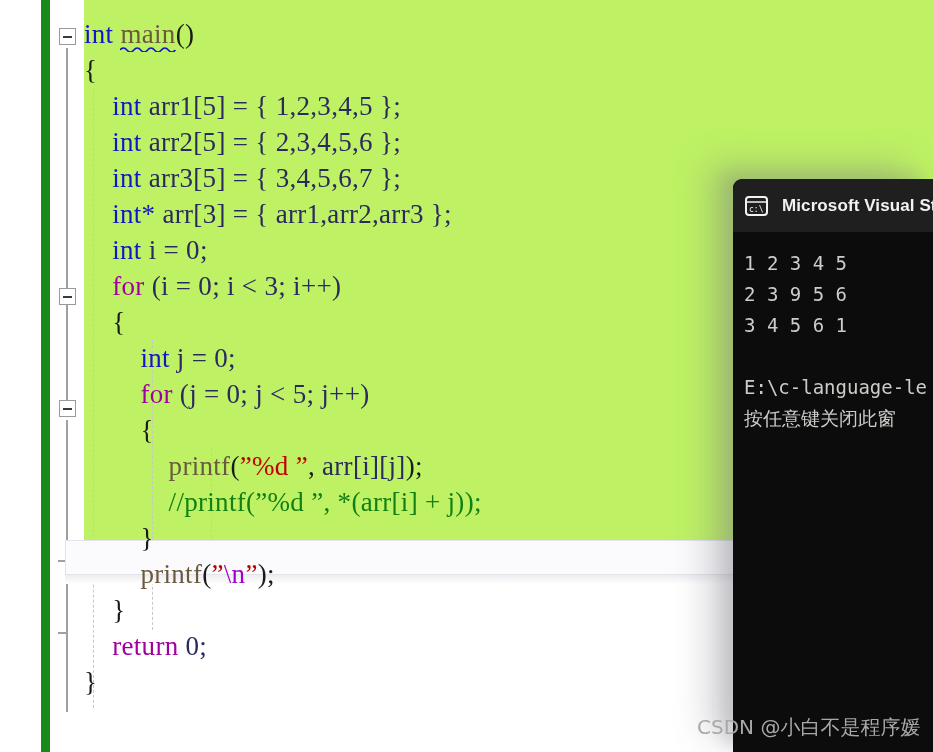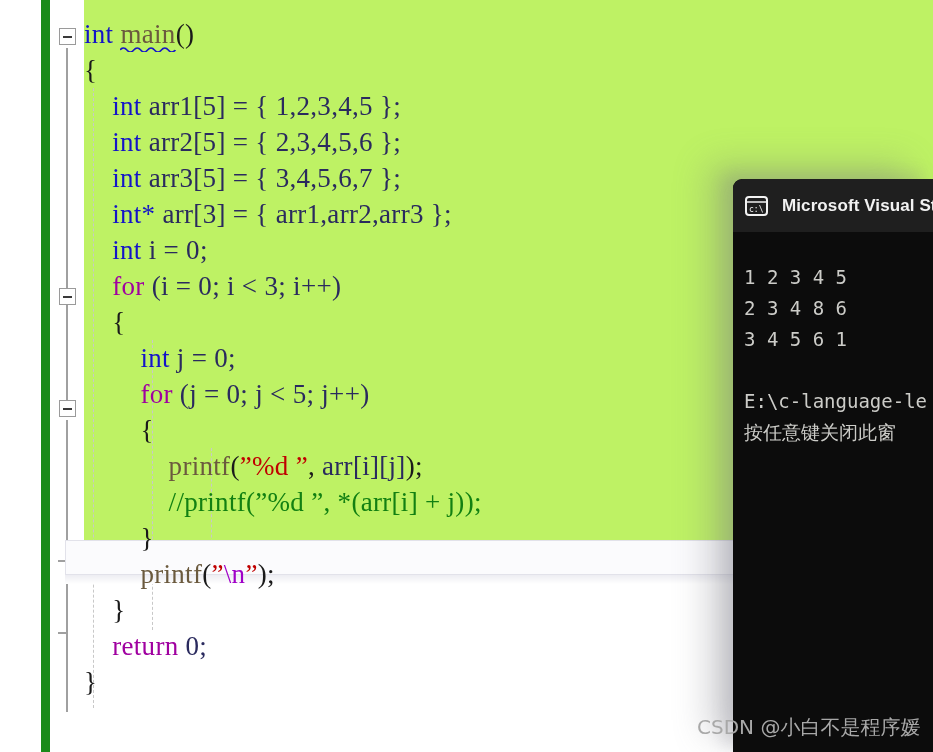--- a/index.html
+++ b/index.html
@@ -122,21 +122,21 @@
     width:25px;height:22px;flex:none;
     position:relative;
   }
   .console-title{
     font-family:"Liberation Sans", sans-serif;
     font-size:17px;font-weight:bold;color:#f2f2f2;
     margin-left:13px;white-space:nowrap;
     letter-spacing:0.1px;
   }
   .console-body{
-    padding:30px 0 0 11px;
+    padding:16px 0 0 11px;
     font-family:"DejaVu Sans Mono", monospace;
     font-size:19px;
     line-height:31px;
     color:#ccccc8;
     white-space:pre;
   }
   .console-body .blank{height:31px;}
 
   
   .watermark{
@@ -187,16 +187,16 @@
   <div class="console-titlebar">
     <span class="console-icon">
       <svg viewBox="0 0 25 22" width="25" height="22">
         <rect x="2" y="2" width="21" height="18" rx="3" ry="3" fill="none" stroke="#f2f2f2" stroke-width="2"></rect>
         <line x1="2" y1="7" x2="23" y2="7" stroke="#f2f2f2" stroke-width="1.6"></line>
         <text x="5" y="17" font-family="DejaVu Sans Mono, monospace" font-size="8" fill="#f2f2f2">c:\</text>
       </svg>
     </span>
     <span class="console-title">Microsoft Visual Stud</span>
   </div>
-  <div class="console-body" id="console-body"><div>1 2 3 4 5</div><div>2 3 4 8 6</div><div>3 4 5 6 1</div><div class="blank">&nbsp;</div><div>E:\c-language-le</div><div>按任意键关闭此窗</div></div>
+  <div class="console-body" id="console-body"><div>1 2 3 4 5</div><div>2 3 9 5 6</div><div>3 4 5 6 1</div><div class="blank">&nbsp;</div><div>E:\c-language-le</div><div>按任意键关闭此窗</div></div>
 </div>
 
 <div class="watermark">CSDN @小白不是程序媛</div>
 
 </body></html>

